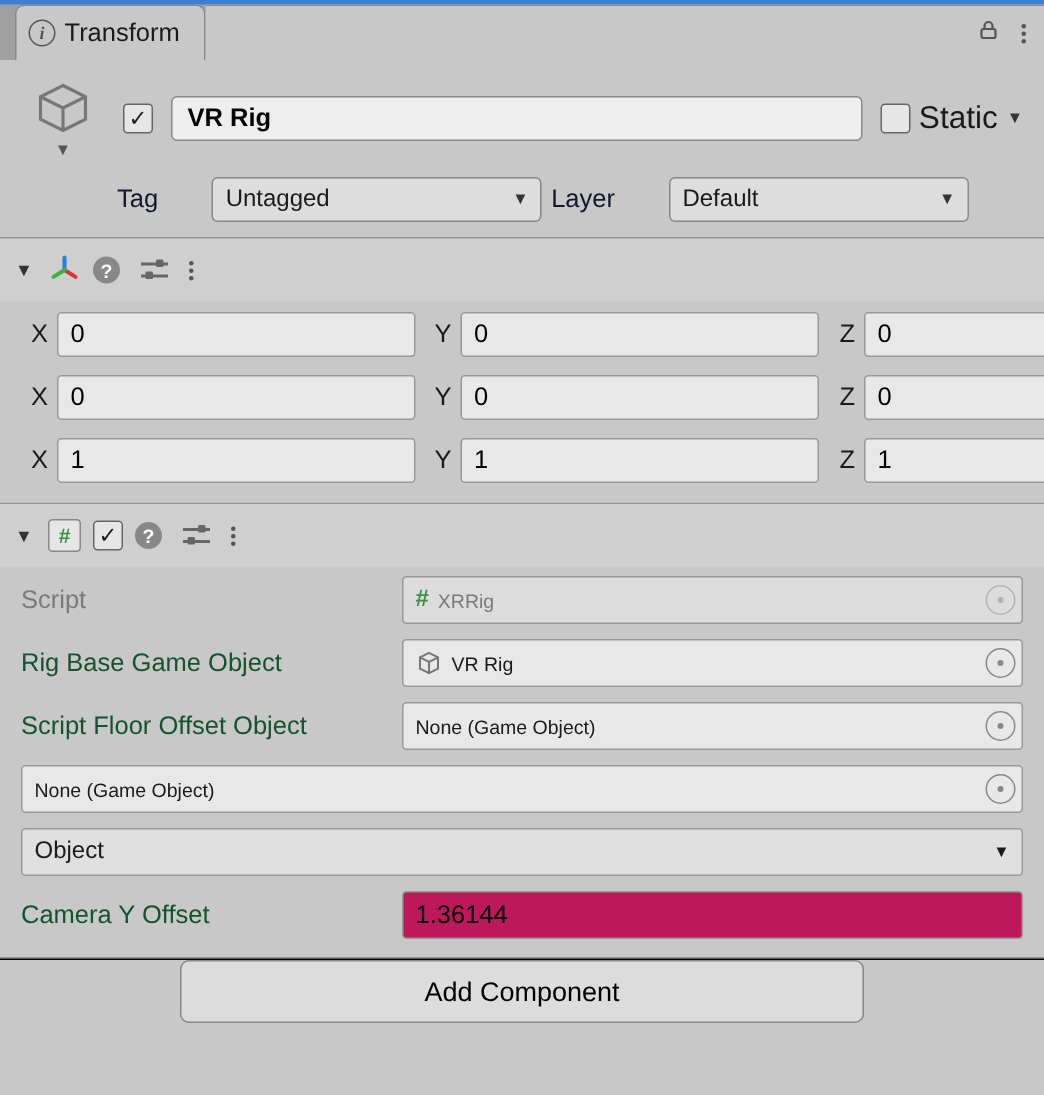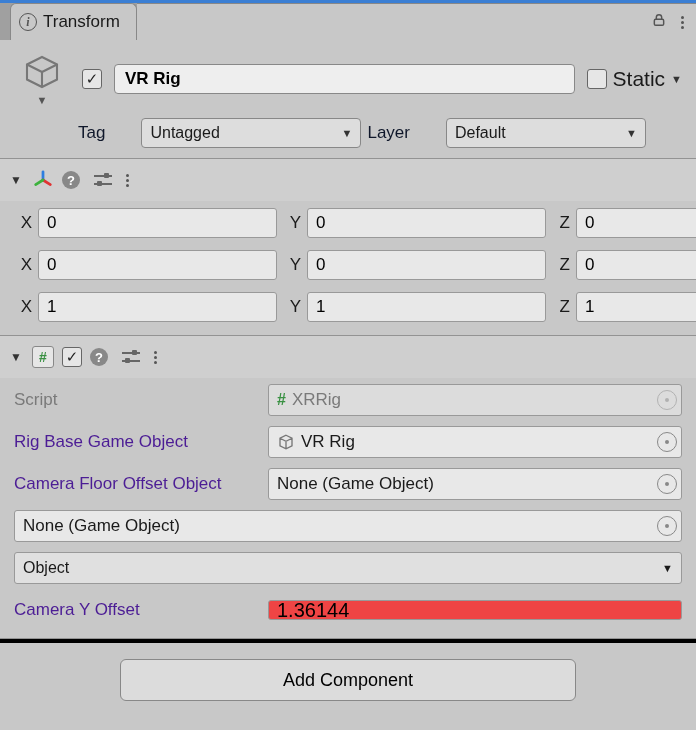--- a/index.html
+++ b/index.html
@@ -32,39 +32,39 @@
 
 .comp { border-top: 1px solid #939393; border-bottom: 1px solid #939393; background: #cfcfcf; }
 .comp-header { height: 42px; display: flex; align-items: center; padding: 0 10px; gap: 8px; }
 .foldout { font-size: 12px; color: #333; cursor: pointer; width: 14px; }
 .comp-title { font-weight: 700; font-size: 18px; flex: 1; margin-left: 4px;}
 .comp-icons { display: flex; align-items: center; gap: 14px; color: #555; }
 .comp-icons span { cursor: pointer; }
 
 .comp-body { padding: 6px 14px 12px 14px; display: flex; flex-direction: column; gap: 10px; background: #c8c8c8; }
 .prop-row { display: flex; align-items: center; height: 32px; }
-.prop-label { width: 254px; font-size: 17px; color: #4c1d95; white-space: nowrap; overflow: hidden; }
+.prop-label { width: 254px; font-size: 17px; color: #14532d; white-space: nowrap; overflow: hidden; }
 .vec3 { display: flex; gap: 6px; flex: 1; align-items: center; }
 .axis-label { font-size: 17px; width: 18px; text-align: right; }
 .num-input { flex: 1; min-width: 0; height: 30px; border: 1px solid #999; border-radius: 3px; background: #e8e8e8; padding: 0 8px; font-size: 17px; }
 
 
 .script-icon-box { width: 22px; height: 22px; border: 1px solid #888; border-radius: 3px; background: #e6e6e6; display:flex;align-items:center;justify-content:center; color:#3a9143; font-weight:700; font-size:14px;}
 .obj-field { flex: 1; height: 32px; border: 1px solid #999; border-radius: 3px; background: #e8e8e8; display: flex; align-items: center; padding: 0 4px 0 8px; gap: 6px; position: relative; }
-.obj-field .obj-text { flex: 1; font-size: 17px; }
+.obj-field .obj-text { flex: 1; font-size: 13px; }
 .obj-field .picker { width: 20px; height: 20px; border-radius: 10px; border: 1.5px solid #888; position: relative; cursor: pointer; }
 .obj-field .picker::after { content:''; position:absolute; width:4px; height:4px; background:#888; border-radius:50%; top:50%; left:50%; transform:translate(-50%,-50%);}
 .obj-field.disabled { background:#dcdcdc; color:#7a7a7a; }
 .obj-field.disabled .obj-text { color:#7a7a7a; }
 .prop-label.disabled { color:#7a7a7a; }
 .drop-field { flex: 1; height: 32px; border: 1px solid #999; border-radius: 3px; background: #e0e0e0; display: flex; align-items: center; justify-content: space-between; padding: 0 8px; cursor: pointer; }
-.full-input { flex: 1; height: 20px; border: 1px solid #999; border-radius: 3px; background: #ef4444; padding: 0 8px; font-size: 20px; }
-
-
-.add-comp-area { padding: 16px 120px; border-top:4px solid #000000;}
+.full-input { flex: 1; height: 32px; border: 1px solid #999; border-radius: 3px; background: #be185d; padding: 0 8px; font-size: 17px; }
+
+
+.add-comp-area { padding: 0 120px; border-top:1px solid #000000;}
 .add-comp-btn { width: 100%; height: 42px; border: 1px solid #888; border-radius: 6px; background: #dcdcdc; font-size: 18px; cursor: pointer; }
 
 .lock-icon { width: 16px; height: 16px; }
 .menu-dots { display:flex; flex-direction:column; gap:2px;}
 .menu-dots i { width:3px; height:3px; background:#555; border-radius:50%; display:block;}
 .sliders { width:18px; height:16px; position:relative;}
 .sliders::before,.sliders::after{content:'';position:absolute;left:0;right:0;height:2px;background:#666;}
 .sliders::before{top:3px;} .sliders::after{top:11px;}
 .sliders i{position:absolute;width:5px;height:5px;background:#666;border-radius:1px;top:1px;left:10px;}
 .sliders b{position:absolute;width:5px;height:5px;background:#666;border-radius:1px;top:9px;left:3px;}
@@ -214,21 +214,21 @@
       <span class="prop-label">Rig Base Game Object</span>
       <div class="obj-field">
         <svg class="cube-svg-sm" viewBox="0 0 24 24">
             <path d="M12 3 L20 7 L20 17 L12 21 L4 17 L4 7 Z M4 7 L12 11 L20 7 M12 11 L12 21" fill="none" stroke="#777" stroke-width="1.8"></path>
           </svg>
         <span class="obj-text">VR Rig</span>
         <span class="picker"></span>
       </div>
     </div>
     <div class="prop-row">
-      <span class="prop-label">Camera Floor Offset Object</span>
+      <span class="prop-label">Script Floor Offset Object</span>
       <div class="obj-field">
         <span class="obj-text">None (Game Object)</span>
         <span class="picker"></span>
       </div>
     </div>
     <div class="prop-row">
       <div class="obj-field">
         <span class="obj-text">None (Game Object)</span>
         <span class="picker"></span>
       </div>

